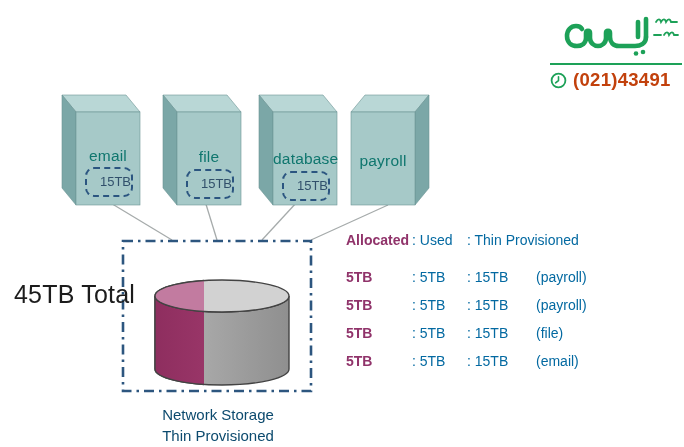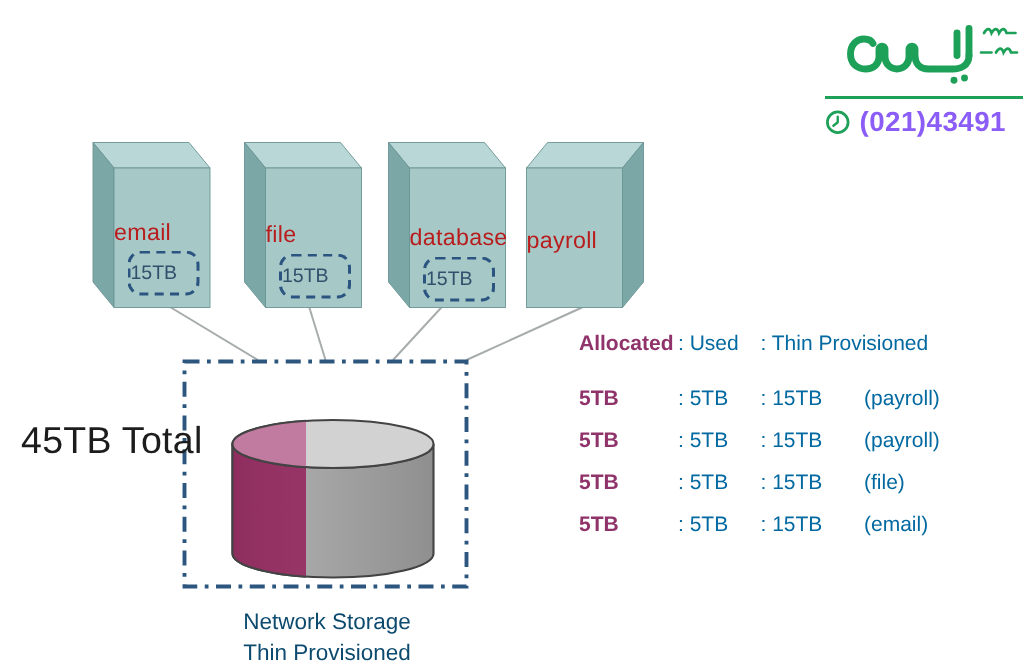--- a/index.html
+++ b/index.html
@@ -4,50 +4,50 @@
 <style>
   html,body{margin:0;padding:0;background:#ffffff;}
   .canvas{
     position:relative;width:684px;height:447px;background:#ffffff;overflow:hidden;
     font-family:"Liberation Sans","DejaVu Sans",sans-serif;color:#1b1b1b;
   }
   .diagram{position:absolute;left:0;top:0;}
 
   
   .box-label{
-    position:absolute;width:64px;
-    font-size:15.5px;font-weight:500;color:#b91c1c;letter-spacing:.2px;
+    position:absolute;width:64px;text-align:center;
+    font-size:15.5px;font-weight:500;color:#0f766e;letter-spacing:.2px;
   }
   
   .chip{
     position:absolute;width:44px;height:26px;border:2.5px dashed #2b5580;border-radius:9px;
-    text-align:left;line-height:25px;font-size:13px;font-weight:500;color:#31506b;
+    text-align:right;line-height:25px;font-size:13px;font-weight:500;color:#31506b;
   }
 
   .total-label{
     position:absolute;left:14px;top:280px;font-size:25px;color:#1c1c1c;letter-spacing:.2px;
   }
   .caption{
     position:absolute;left:123px;top:404px;width:190px;text-align:center;
     font-size:15px;line-height:21px;color:#0c4a6e;font-weight:500;
   }
 
   
-  .alloc-table{position:absolute;left:346px;top:220px;font-size:14px;color:#2a2a2a;margin-left:40px;}
+  .alloc-table{position:absolute;left:346px;top:232px;font-size:14px;color:#2a2a2a;}
   .t-row{display:grid;grid-template-columns:66px 55px 69px auto;line-height:17px;
          margin-bottom:11px;white-space:nowrap;}
   .t-row.header{margin-bottom:20px;}
   .accent{color:#90336a;font-weight:700;}
   .t-row .c2,.t-row .c3,.t-row .c4{color:#0369a1;}
 
   
   .logo{position:absolute;left:550px;top:13px;width:132px;}
   .logo-divider{border-top:2px solid #1da158;margin:2px 0 4px 0;height:0;}
   .phone-row{display:flex;align-items:center;gap:6px;}
-  .phone-number{font-size:18.5px;font-weight:700;color:#8b5cf6;letter-spacing:.3px;}
+  .phone-number{font-size:18.5px;font-weight:700;color:#c2410c;letter-spacing:.3px;}
 </style>
 </head>
 <body>
 
 <div class="canvas">
 
   <svg class="diagram" width="684" height="447" viewBox="0 0 684 447">
     <defs>
       <linearGradient id="freeGrad" x1="0" y1="0" x2="1" y2="0">
         <stop offset="0" stop-color="#b6b6b6"></stop>

